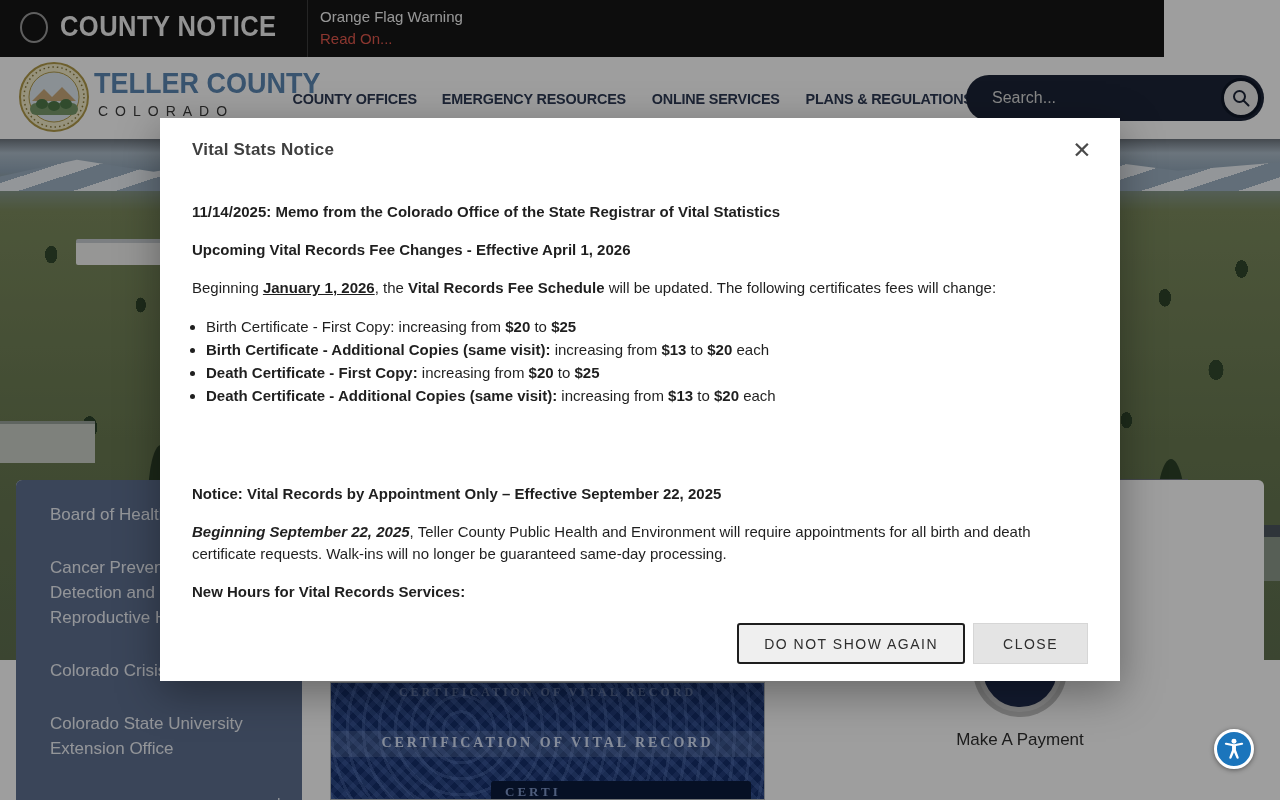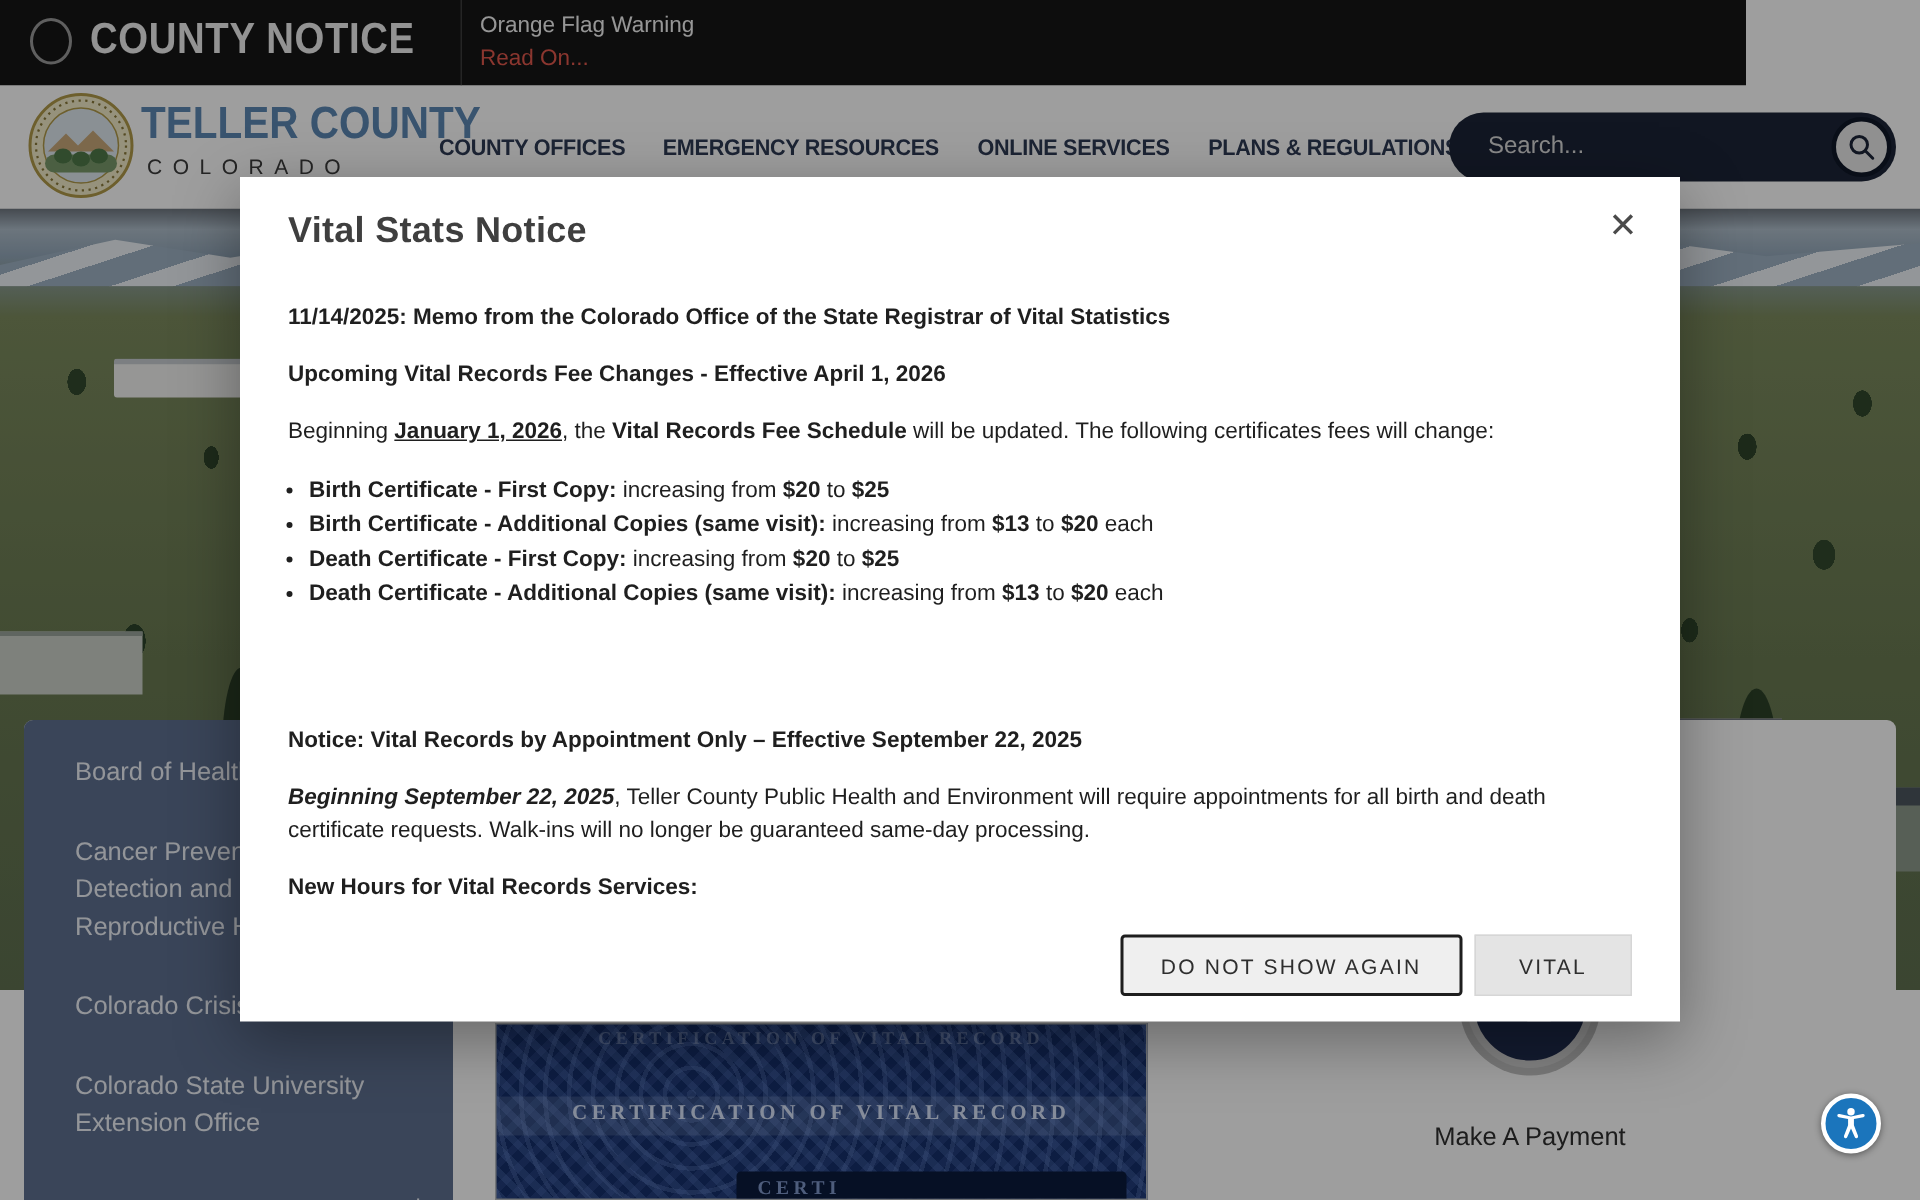--- a/index.html
+++ b/index.html
@@ -97,29 +97,29 @@
   .cert-caption { position:absolute; top:52px; width:100%; text-align:center;
           font-family:"Liberation Serif", serif; font-weight:700; font-size:14px; letter-spacing:3px; color:#d7e2f8; white-space:nowrap; }
   .cert-band-dark { position:absolute; bottom:-4px; left:160px; width:260px; height:22px; background:#0a1a3c;
           border-radius:3px; color:#7f97c9; font-family:"Liberation Serif", serif; font-weight:700;
           font-size:13px; letter-spacing:3px; padding:3px 0 0 14px; }
 
   .payment { position:absolute; left:889px; top:148px; width:230px; text-align:center; }
   .pay-circle { margin:0 auto; width:84px; height:84px; border-radius:50%; background:#202c4e;
                 border:5px solid #d2d2d2; box-shadow:0 0 0 5px #c2c2c2; display:flex; align-items:center;
                 justify-content:center; cursor:pointer; }
-  .pay-label { margin-top:36px; font-size:17px; color:#2f2f2f; }
+  .pay-label { margin-top:18px; font-size:17px; color:#2f2f2f; }
 
   
   .overlay { position:absolute; inset:0; background:rgba(0,0,0,.38); z-index:40; }
 
   
   .modal { position:absolute; left:160px; top:118px; width:960px; height:563px; background:#fff; z-index:50;
            box-shadow:0 12px 40px rgba(0,0,0,.35); }
-  .modal-title { position:absolute; left:32px; top:22px; font-size:24px; font-weight:700; color:#3f3f3f; letter-spacing:.2px; }
+  .modal-title { position:absolute; left:32px; top:22px; font-size:17px; font-weight:700; color:#3f3f3f; letter-spacing:.2px; }
   .modal-close { position:absolute; right:22px; top:16px; width:32px; height:32px; background:none; border:none;
                  font-size:23px; font-weight:300; color:#4a4a4a; cursor:pointer; line-height:32px; }
   .modal-body { position:absolute; left:32px; right:32px; top:83px; font-size:15px; line-height:22px; color:#1f1f1f; }
   .modal-body p { margin:0 0 16px; }
   .modal-body .strong { font-weight:700; }
   .modal-body ul { margin:0 0 76px 14px; padding:0; }
   .modal-body li { line-height:23px; }
   .btn-row { position:absolute; right:32px; bottom:17px; display:flex; gap:8px; }
   .btn { height:41px; font-size:14px; letter-spacing:1.5px; color:#2e2e2e; cursor:pointer; font-family:inherit; }
   .btn-dismiss { padding:0 25px; background:#efefef; border:2px solid #1e1e1e; border-radius:3px; }
@@ -239,32 +239,32 @@
   <div class="overlay"></div>
 
   <div class="modal">
     <div class="modal-title">Vital Stats Notice</div>
     <button class="modal-close">✕</button>
     <div class="modal-body">
       <p class="strong">11/14/2025: Memo from the Colorado Office of the State Registrar of Vital Statistics</p>
       <p class="strong">Upcoming Vital Records Fee Changes - Effective April 1, 2026</p>
       <p><span>Beginning </span><span style="font-weight: 700; text-decoration: underline;">January 1, 2026</span><span>, the </span><span style="font-weight: 700;">Vital Records Fee Schedule</span><span> will be updated. The following certificates fees will change:</span></p>
       <ul>
-        <li><span style="font-weight: 700; text-align: center;">Birth Certificate - First Copy:</span><span> increasing from </span><span style="font-weight: 700;">$20</span><span> to </span><span style="font-weight: 700;">$25</span></li>
+        <li><span style="font-weight: 400; text-align: center;">Birth Certificate - First Copy:</span><span> increasing from </span><span style="font-weight: 700;">$20</span><span> to </span><span style="font-weight: 700;">$25</span></li>
         <li><span style="font-weight: 700;">Birth Certificate - Additional Copies (same visit):</span><span> increasing from </span><span style="font-weight: 700;">$13</span><span> to </span><span style="font-weight: 700;">$20</span><span> each</span></li>
         <li><span style="font-weight: 700;">Death Certificate - First Copy:</span><span> increasing from </span><span style="font-weight: 700;">$20</span><span> to </span><span style="font-weight: 700;">$25</span></li>
         <li><span style="font-weight: 700;">Death Certificate - Additional Copies (same visit):</span><span> increasing from </span><span style="font-weight: 700;">$13</span><span> to </span><span style="font-weight: 700;">$20</span><span> each</span></li>
       </ul>
       <p class="strong">Notice: Vital Records by Appointment Only – Effective September 22, 2025</p>
       <p><span style="font-weight: 700; font-style: italic;">Beginning September 22, 2025</span><span>, Teller County Public Health and Environment will require appointments for all birth and death certificate requests. Walk-ins will no longer be guaranteed same-day processing.</span></p>
       <p class="strong">New Hours for Vital Records Services:</p>
     </div>
     <div class="btn-row">
       <button class="btn btn-dismiss">DO NOT SHOW AGAIN</button>
-      <button class="btn btn-close">VITAL</button>
+      <button class="btn btn-close">CLOSE</button>
     </div>
   </div>
 
   <button class="a11y">
     <svg width="26" height="26" viewBox="0 0 24 24">
       <circle cx="12" cy="4.8" r="2.3" fill="#fff"></circle>
       <path d="M4.4 8.1 L10.2 9.3 L10.2 13 L7.7 19.6 Q7.3 20.7 8.4 21 Q9.3 21.2 9.7 20.3 L12 15 L14.3 20.3 Q14.7 21.2 15.6 21 Q16.7 20.7 16.3 19.6 L13.8 13 L13.8 9.3 L19.6 8.1 Q20.7 7.8 20.4 6.8 Q20.1 5.9 19 6.2 L12 7.7 L5 6.2 Q3.9 5.9 3.6 6.8 Q3.3 7.8 4.4 8.1 Z" fill="#fff"></path>
     </svg>
   </button>
 

